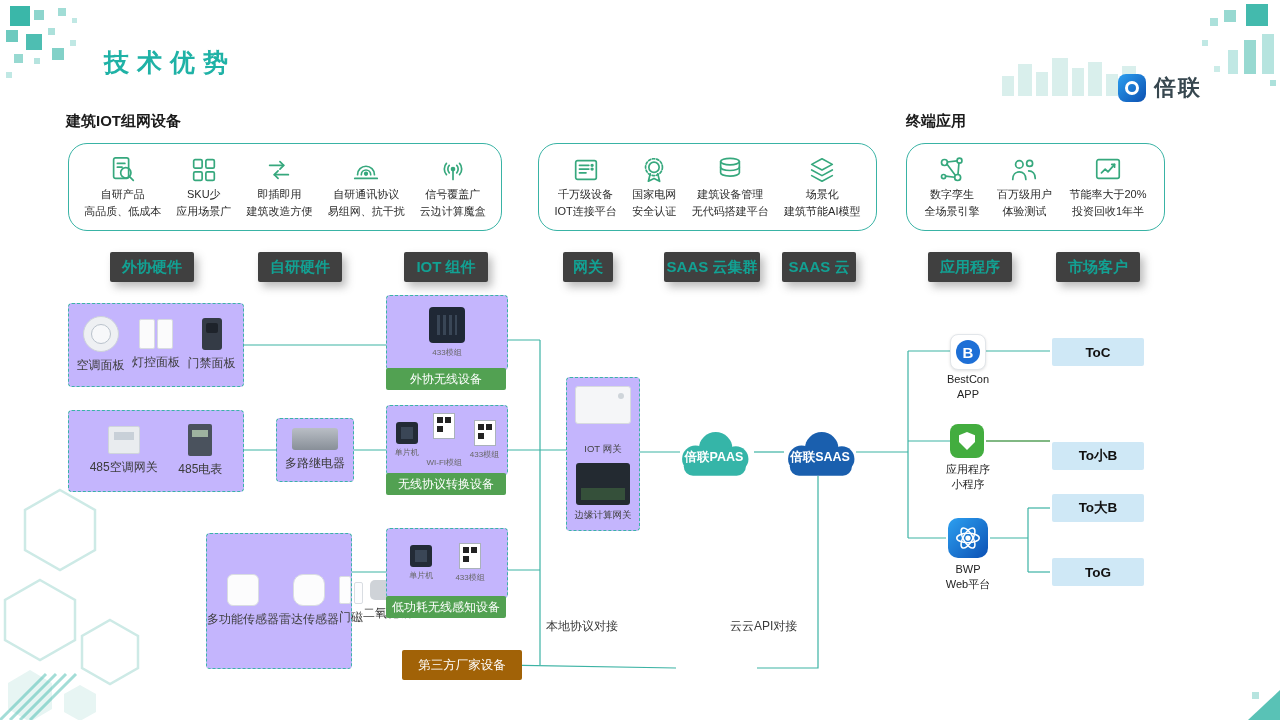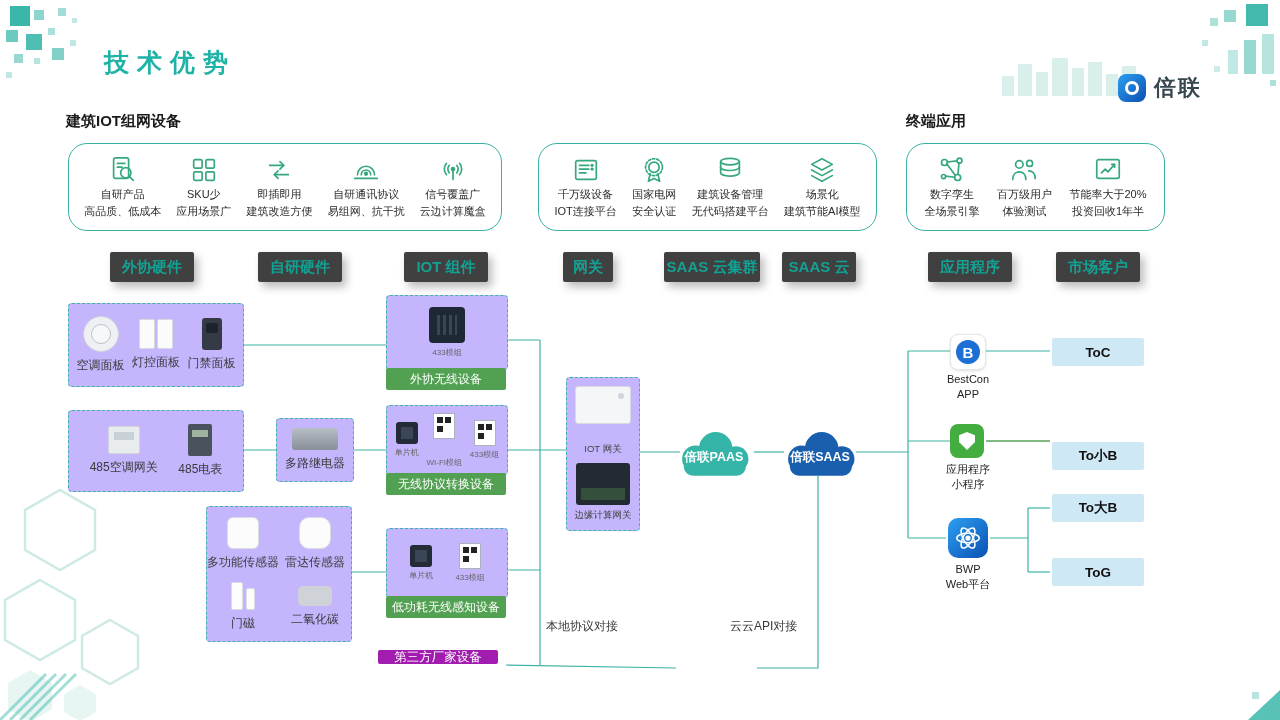--- a/index.html
+++ b/index.html
@@ -363,21 +363,21 @@
       <div class="th-meter"></div>
       <div class="dlabel">485电表</div>
     </div>
   </div>
 
   <div class="dash" style="left:276px;top:418px;width:76px;height:62px;display:flex;flex-direction:column;align-items:center;justify-content:center;gap:5px">
     <div class="th-relay"></div>
     <div class="dlabel">多路继电器</div>
   </div>
 
-  <div class="dash" style="left:206px;top:506px;width:146px;height:136px;display:grid;grid-template-columns:1fr 1fr;align-items:center;justify-items:center;padding:4px 0;box-sizing:border-box">
+  <div class="dash" style="left:206px;top:533px;width:146px;height:136px;display:grid;grid-template-columns:1fr 1fr 1fr 1fr;align-items:center;justify-items:center;padding:4px 0;box-sizing:border-box">
     <div class="dcol">
       <div class="th-sensor"></div>
       <div class="dlabel">多功能传感器</div>
     </div>
     <div class="dcol">
       <div class="th-radar"></div>
       <div class="dlabel">雷达传感器</div>
     </div>
     <div class="dcol">
       <div class="th-door">
@@ -419,21 +419,21 @@
       <div class="chip-dark"></div>
       <div class="clabel">单片机</div>
     </div>
     <div class="dcol" style="gap:3px">
       <div class="chip-qr"></div>
       <div class="clabel">433模组</div>
     </div>
   </div>
   <div class="bar" style="left:386px;top:596px;width:120px;height:22px;background:#52a152">低功耗无线感知设备</div>
 
-  <div class="bar" style="left:378px;top:650px;width:120px;height:14px;background:#a21caf;font-size:12.5px">第三方厂家设备</div>
+  <div class="bar" style="left:402px;top:650px;width:120px;height:30px;background:#a16207;font-size:12.5px">第三方厂家设备</div>
 
   <div class="dash" style="left:566px;top:377px;width:72px;height:152px;display:flex;flex-direction:column;justify-content:space-evenly;align-items:center">
     <div class="dcol" style="gap:19px">
       <div class="th-iotgw"></div>
       <div class="clabel" style="font-size:9.5px;color:#444">IOT 网关</div>
     </div>
     <div class="dcol" style="gap:4px">
       <div class="th-edge"></div>
       <div class="clabel" style="font-size:9.5px;color:#444">边缘计算网关</div>
     </div>

